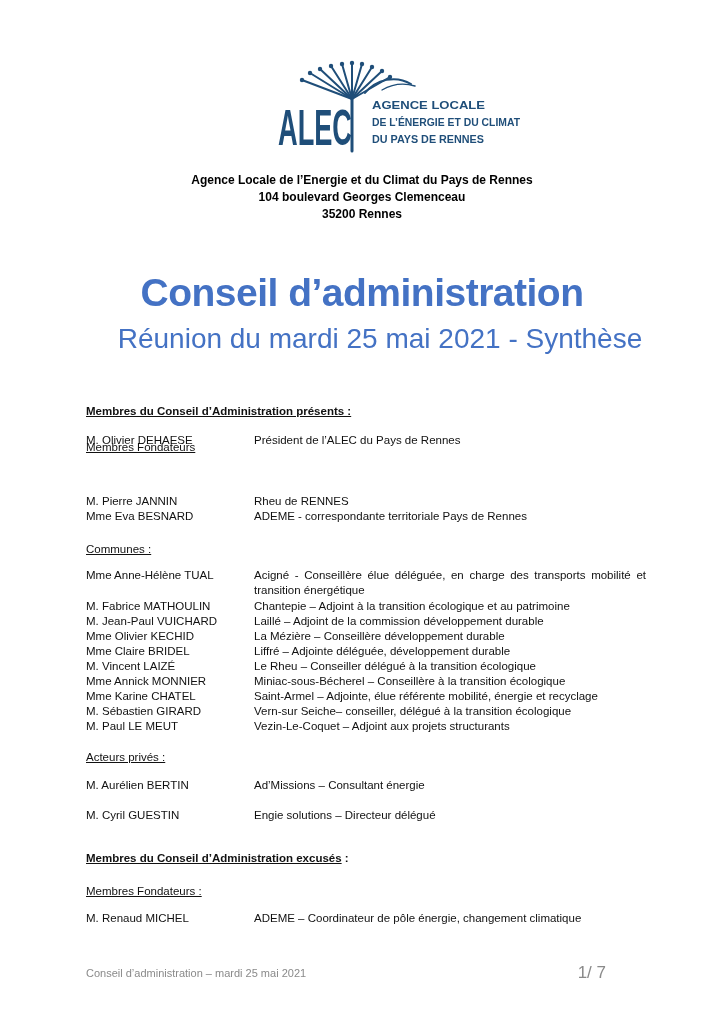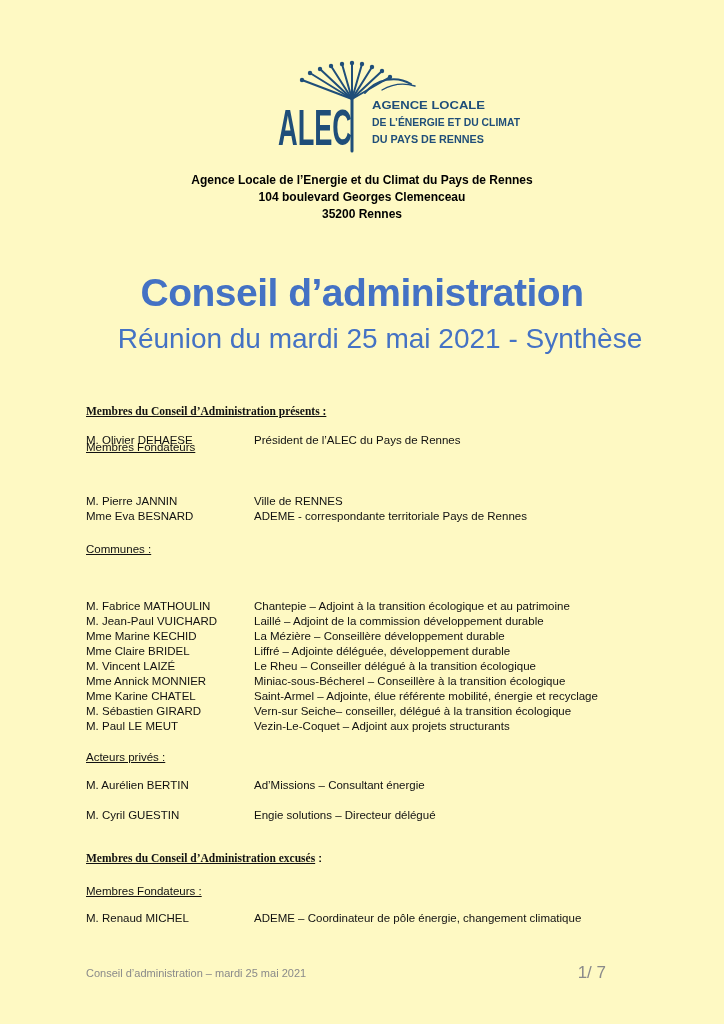--- a/index.html
+++ b/index.html
@@ -1,20 +1,20 @@
 <!DOCTYPE html>
 <html><head>
 <meta charset="utf-8">
 <style>
   html,body{margin:0;padding:0;background:#e8e8e8;}
   .page{
     position:relative;
     width:724px;height:1024px;
     margin:0 auto;
-    background:#fef9c3;
+    background:#ffffff;
     font-family:"Liberation Sans",sans-serif;
     color:#111;
     overflow:hidden;
   }
   
   .logo{position:absolute;left:268px;top:57px;width:270px;height:105px;}
   .logo svg{position:absolute;left:0;top:0;}
   
   .address{
     position:absolute;left:0;right:0;top:172px;
@@ -25,21 +25,21 @@
     position:absolute;left:0;right:0;top:270px;
     text-align:center;font-size:39px;line-height:46px;font-weight:bold;
     letter-spacing:-0.5px;color:#4472C4;
   }
   .doc-subtitle{
     position:absolute;left:0;right:0;top:322px;
     text-align:center;font-size:28px;line-height:34px;font-weight:400;color:#4472C4;padding-left:36px;
   }
   
   .line{position:absolute;left:86px;width:560px;font-size:11.5px;line-height:15px;}
-  .h1{font-weight:bold;text-decoration:underline;font-family:Liberation Serif, serif;}
+  .h1{font-weight:bold;text-decoration:underline;}
   .h2{text-decoration:underline;}
   .row{display:flex;}
   .row .name{flex:none;width:160px;}
   .row .role{flex:1;max-width:396px;padding-left:8px;}
   .role.justify{text-align:justify;}
   .nounder{text-decoration:none;font-weight:bold;}
   
   .footer-left{
     position:absolute;left:86px;top:966px;
     font-size:11px;line-height:14px;color:#8a8a8a;
@@ -109,39 +109,43 @@
 
   <div class="line row" style="top:433px">
     <span class="name">M. Olivier DEHAESE</span>
     <span class="role">Président de l’ALEC du Pays de Rennes</span>
   </div>
 
   <div class="line h2" style="top:440px">Membres Fondateurs</div>
 
   <div class="line row" style="top:494px">
     <span class="name">M. Pierre JANNIN</span>
-    <span class="role">Ville de RENNES</span>
+    <span class="role">Rheu de RENNES</span>
   </div>
   <div class="line row" style="top:509px">
     <span class="name">Mme Eva BESNARD</span>
     <span class="role">ADEME - correspondante territoriale Pays de Rennes</span>
   </div>
 
   <div class="line h2" style="top:542px">Communes :</div>
 
+  <div class="line row" style="top:568px">
+    <span class="name">Mme Anne-Hélène TUAL</span>
+    <span class="role justify">Acigné - Conseillère élue déléguée, en charge des transports mobilité et transition énergétique</span>
+  </div>
   <div class="line row" style="top:599px">
     <span class="name">M. Fabrice MATHOULIN</span>
     <span class="role">Chantepie – Adjoint à la transition écologique et au patrimoine</span>
   </div>
   <div class="line row" style="top:614px">
     <span class="name">M. Jean-Paul VUICHARD</span>
     <span class="role">Laillé – Adjoint de la commission développement durable</span>
   </div>
   <div class="line row" style="top:629px">
-    <span class="name">Mme Marine KECHID</span>
+    <span class="name">Mme Olivier KECHID</span>
     <span class="role">La Mézière – Conseillère développement durable</span>
   </div>
   <div class="line row" style="top:644px">
     <span class="name">Mme Claire BRIDEL</span>
     <span class="role">Liffré – Adjointe déléguée, développement durable</span>
   </div>
   <div class="line row" style="top:659px">
     <span class="name">M. Vincent LAIZÉ</span>
     <span class="role">Le Rheu – Conseiller délégué à la transition écologique</span>
   </div>

